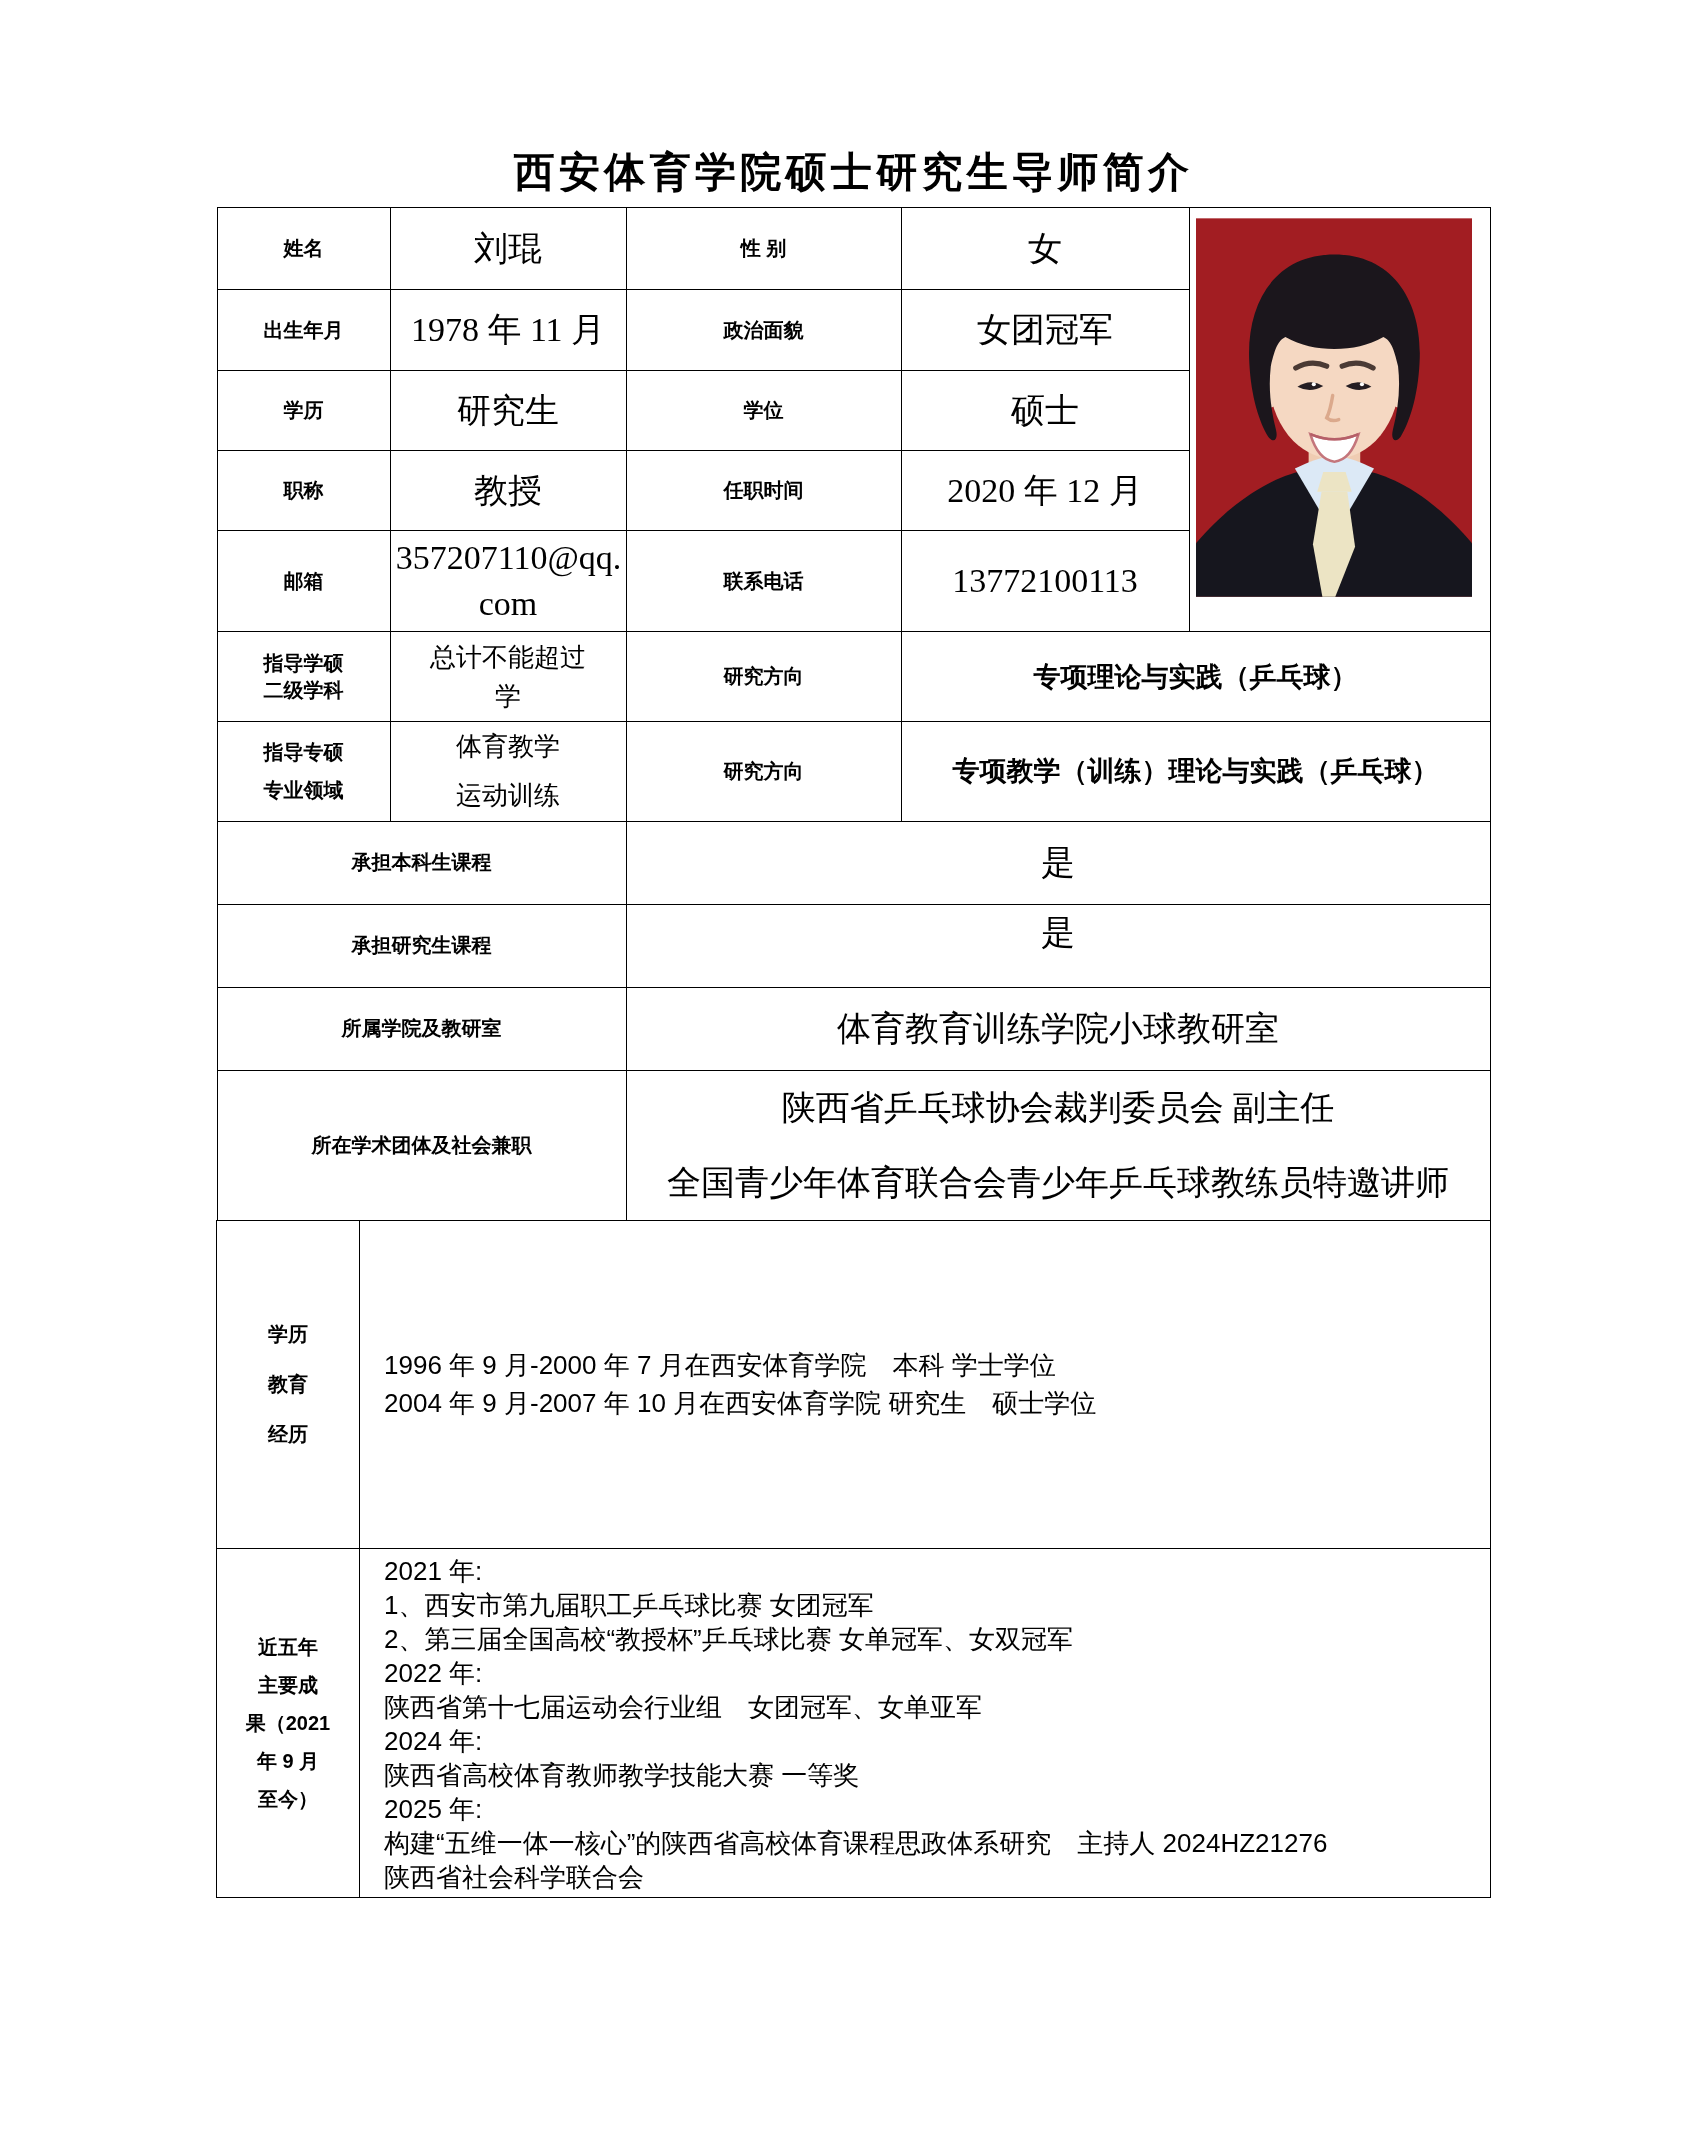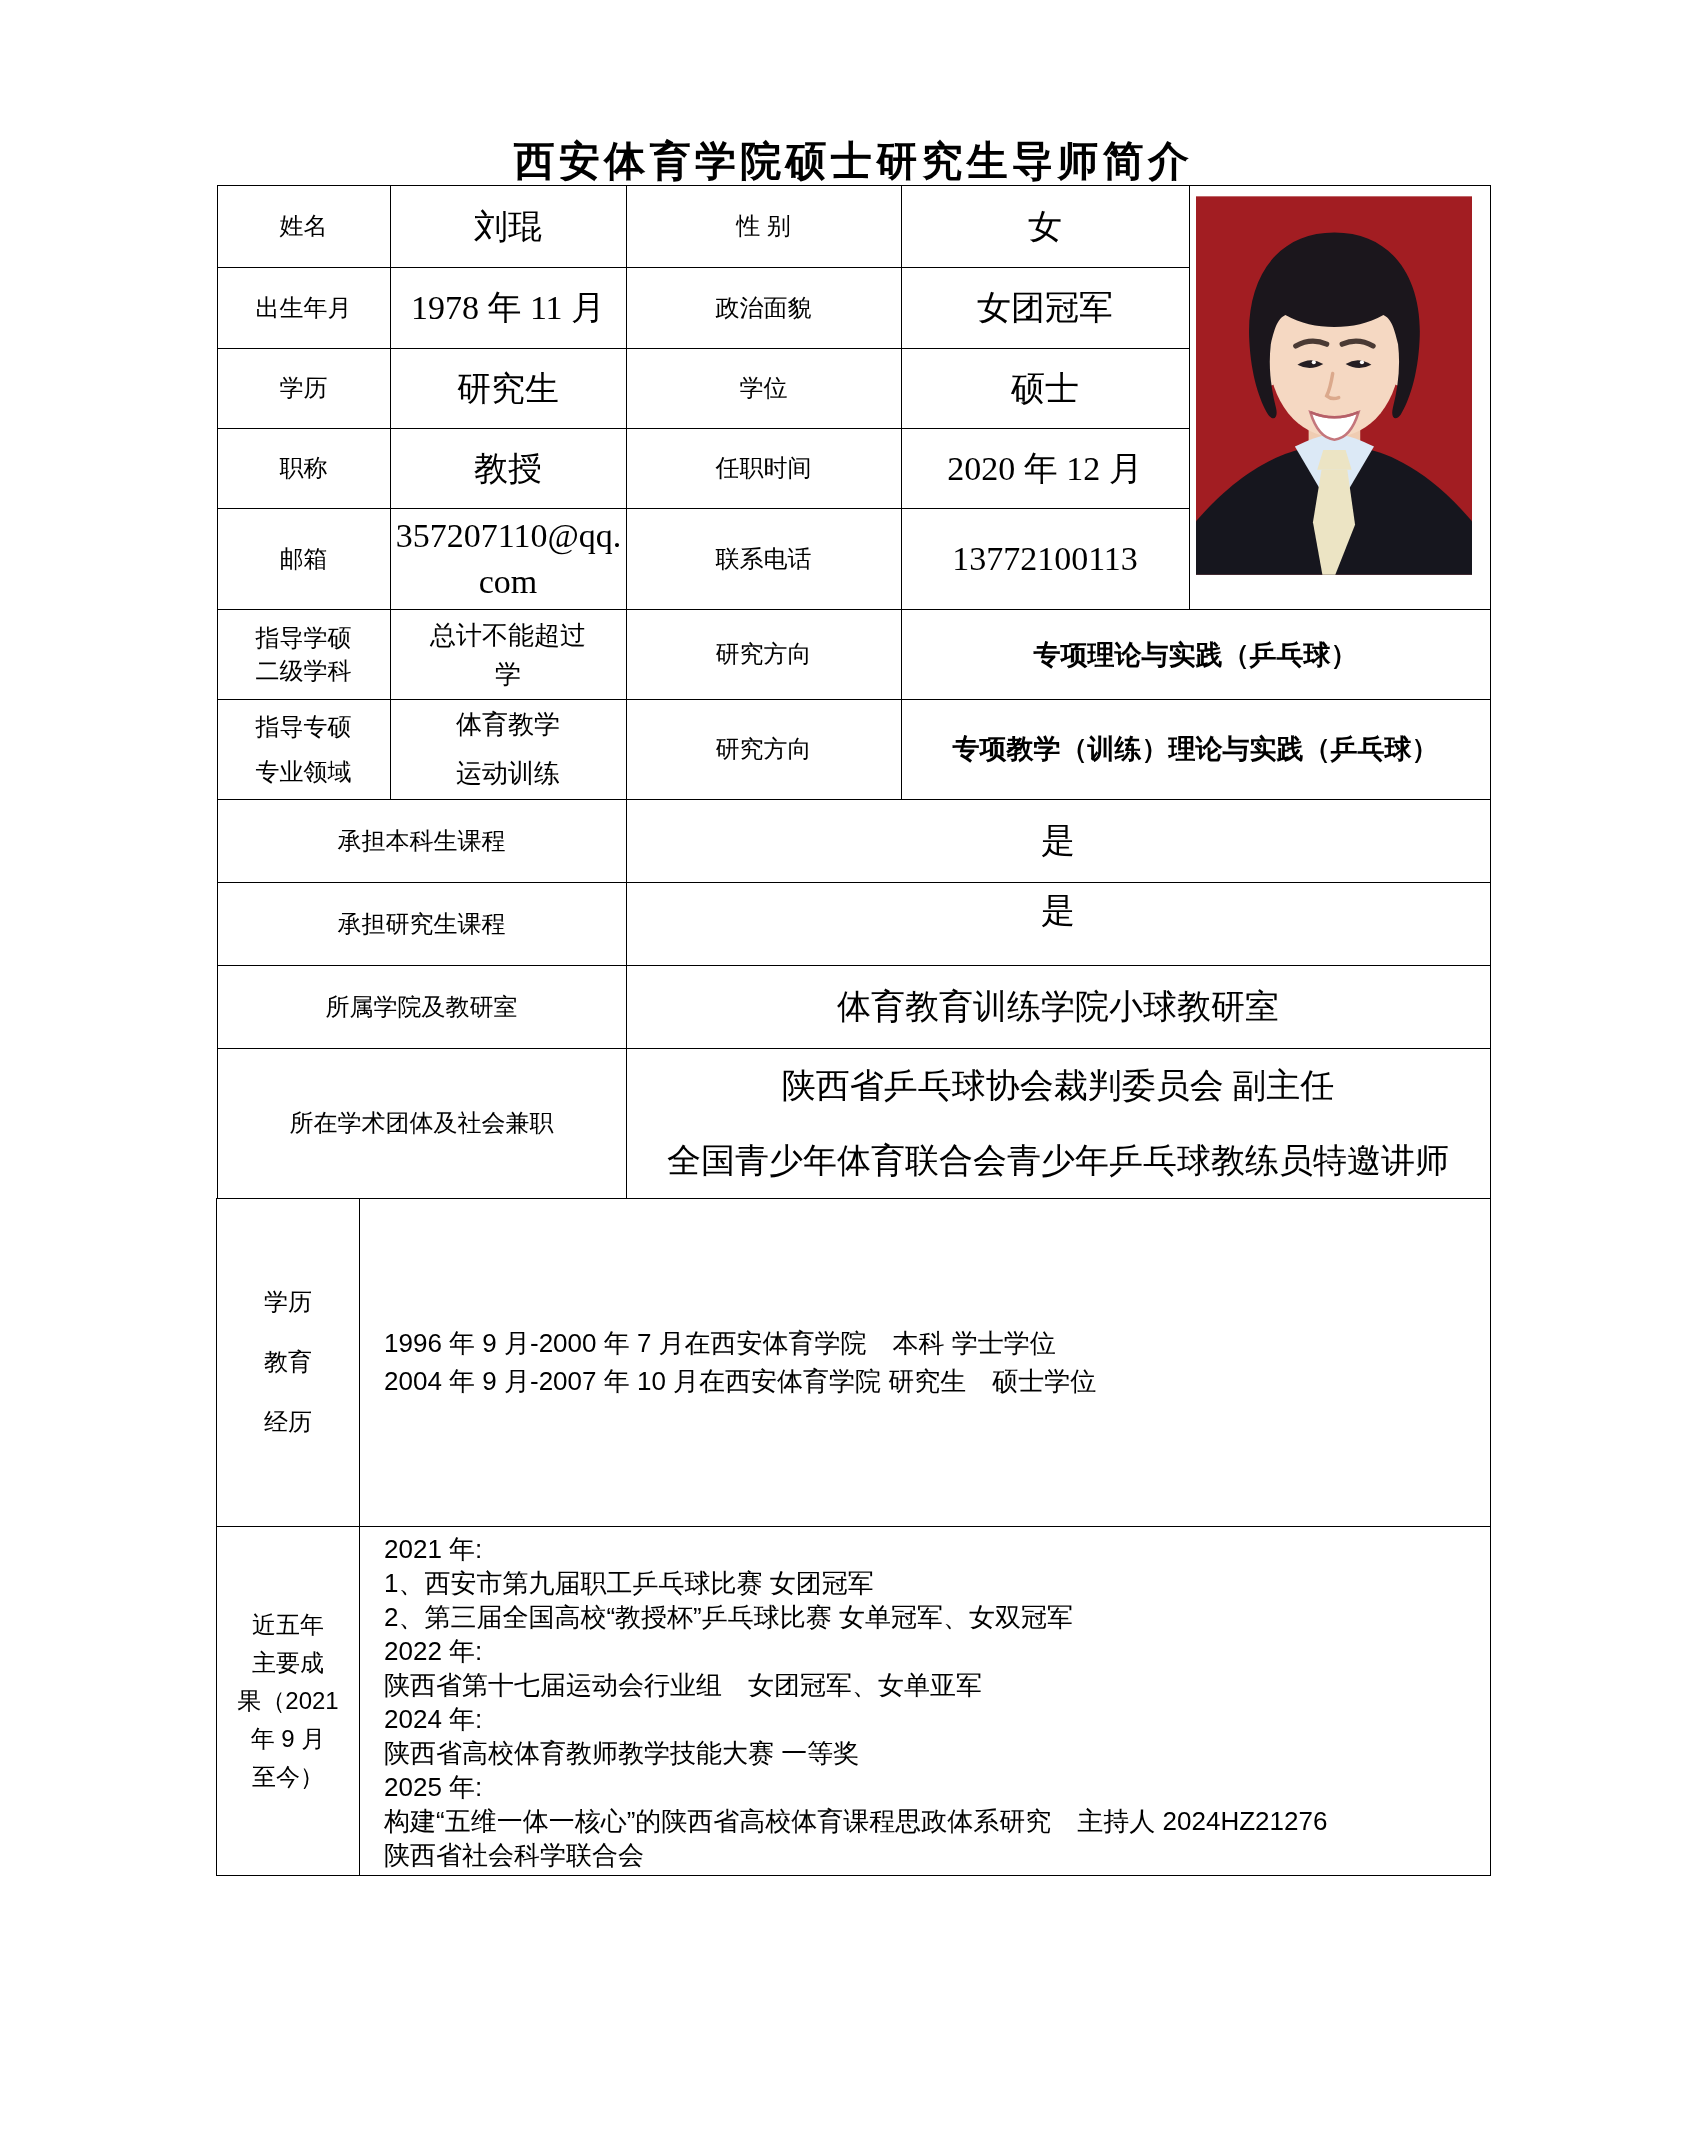--- a/index.html
+++ b/index.html
@@ -1,35 +1,35 @@
 <!DOCTYPE html>
 <html lang="zh" style="font-size:13.8px"><head>
 <meta charset="utf-8">
 <style>
   html,body{margin:0;padding:0;background:#ffffff;}
   .page{
     width:1707px;height:2155px;position:relative;background:#fff;
     overflow:hidden;color:#000;font-family:"Liberation Sans",sans-serif;
   }
   .title{
-    margin:1px;padding-top:138px;text-align:center;
+    margin:12px;padding-top:138px;text-align:center;
     font-size:41px;font-weight:700;letter-spacing:4.3px;line-height:1.1;
   }
   .date-line{
     width:1273px;margin:19px auto 10.3px;box-sizing:border-box;
     text-align:right;padding-right:31px;
     font-family:"Liberation Serif",serif;font-size:27px;font-weight:700;
   }
   table{width:1273px;margin:0 auto;border-collapse:collapse;table-layout:fixed;}
   table.detail{margin-top:-1.7px;}
   td{
     border:1.7px solid #000;padding:0 5.2px;text-align:center;vertical-align:middle;
     overflow:hidden;box-sizing:border-box;
   }
-  .lbl{font-weight:400;font-size:24px;line-height:1.35;}
+  .lbl{font-weight:700;font-size:20px;line-height:1.35;}
   .serif-val{font-family:"Liberation Serif",serif;font-size:34px;font-weight:400;line-height:1.35;}
   .sans-val{font-size:26px;font-weight:400;line-height:1.5;}
   .dir-val{font-size:27px;font-weight:700;margin-left:34px;}
   .pre{white-space:pre-line;}
   .v-top{vertical-align:top;padding-top:5.2px;}
   .lh-wide{line-height:1.9;}
   .lh-wide2{line-height:2.2;}
   .edu-label{line-height:2.5;}
   .edu-content{
     text-align:left;padding-left:24px;padding-right:12px;

